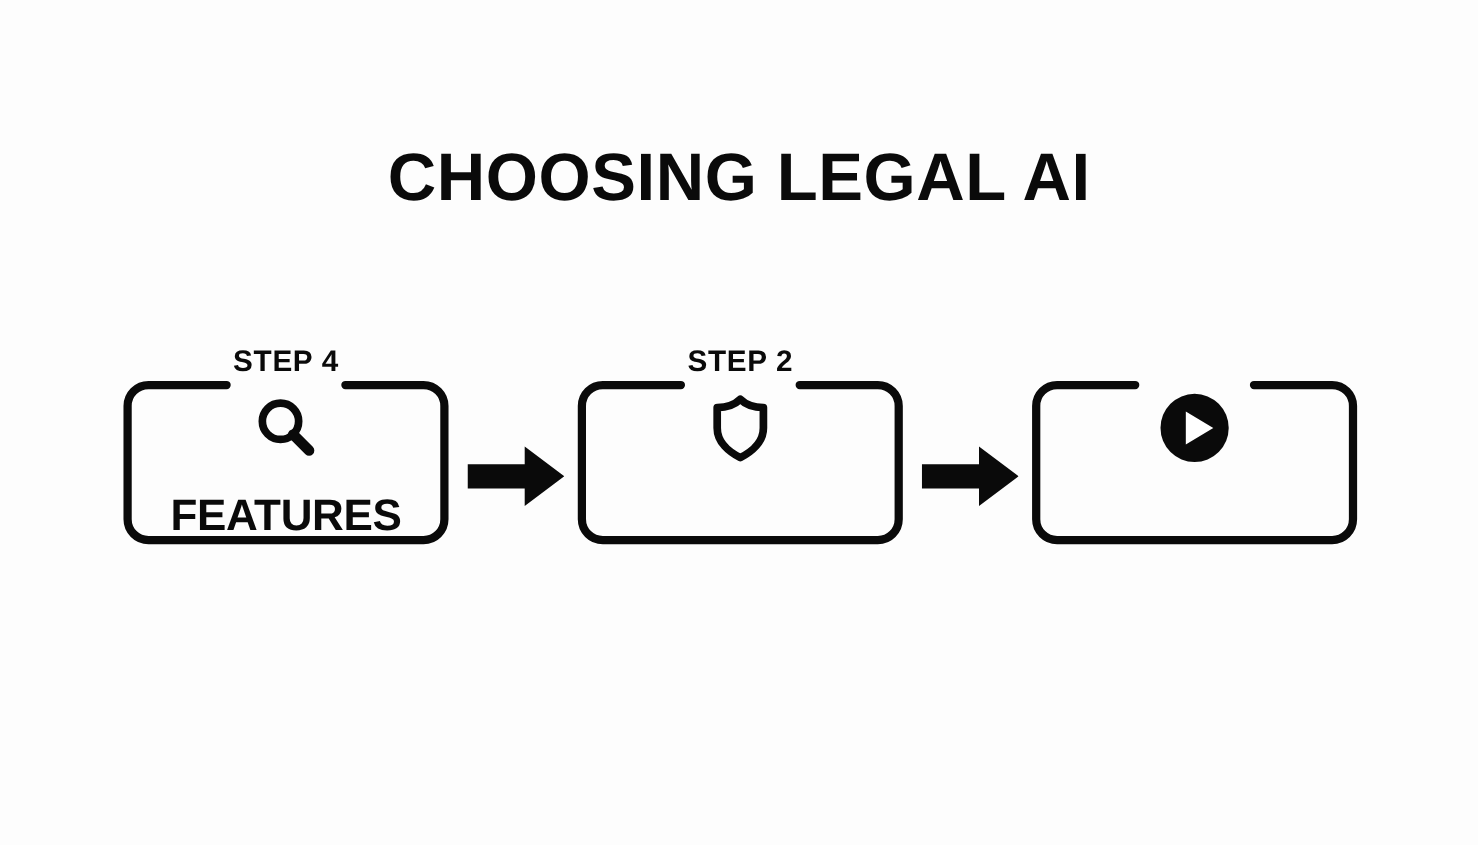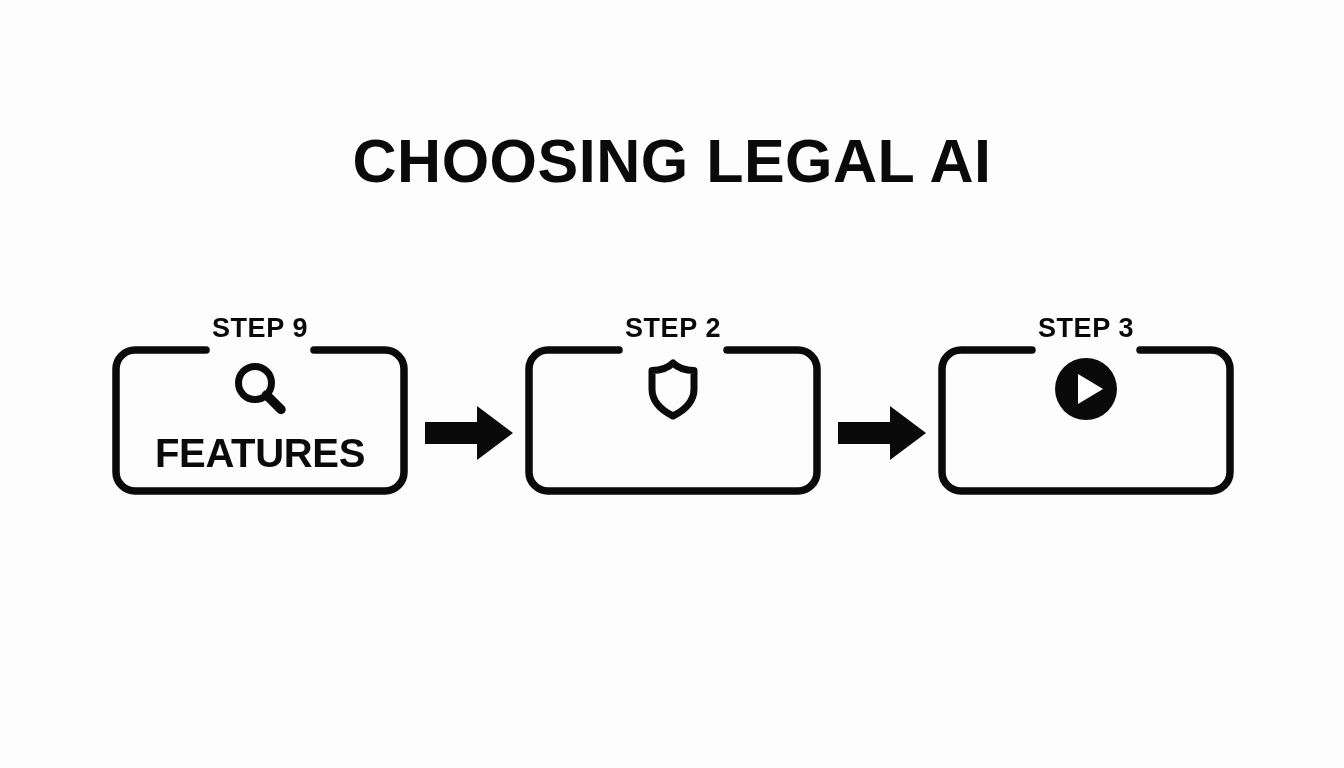--- a/index.html
+++ b/index.html
@@ -97,21 +97,21 @@
   }
   .card-icon {
     height: 64px;
     display: flex;
     align-items: center;
     justify-content: center;
   }
   .card-icon svg { display: block; }
 
   .card-label {
-    margin-top: 12px;
+    margin-top: 28px;
     font-size: 40px;
     font-weight: 700;
     letter-spacing: -0.3px;
     line-height: 1;
     color: #0a0a0a;
     white-space: nowrap;
   }
   .card-label.tight { letter-spacing: -1.2px; }
 
   
@@ -136,21 +136,21 @@
 
     <div class="step-card c1">
       <div class="card-frame">
         <svg width="300" height="164" viewBox="0 0 300 164" aria-hidden="true">
 
           <path d="M 96 17 L 25 17 A 19 19 0 0 0 6 36 L 6 139 A 19 19 0 0 0 25 158
                    L 275 158 A 19 19 0 0 0 294 139 L 294 36 A 19 19 0 0 0 275 17 L 204 17" fill="none" stroke="#0a0a0a" stroke-width="7.5" stroke-linecap="round"></path>
         </svg>
       </div>
 
-      <div class="step-tag">STEP 9</div>
+      <div class="step-tag">STEP 4</div>
 
       <div class="card-body">
         <div class="card-icon">
           <svg width="62" height="62" viewBox="0 0 62 62" aria-hidden="true">
             <circle cx="26" cy="25" r="16.5" fill="none" stroke="#0a0a0a" stroke-width="7"></circle>
             <line x1="37.5" y1="37" x2="52" y2="51.5" stroke="#0a0a0a" stroke-width="9.5" stroke-linecap="round"></line>
           </svg>
         </div>
         <div class="card-label">FEATURES</div>
       </div>
@@ -194,21 +194,20 @@
     </div>
 
     <div class="step-card c3">
       <div class="card-frame">
         <svg width="300" height="164" viewBox="0 0 300 164" aria-hidden="true">
           <path d="M 96 17 L 25 17 A 19 19 0 0 0 6 36 L 6 139 A 19 19 0 0 0 25 158
                    L 275 158 A 19 19 0 0 0 294 139 L 294 36 A 19 19 0 0 0 275 17 L 204 17" fill="none" stroke="#0a0a0a" stroke-width="7.5" stroke-linecap="round"></path>
         </svg>
       </div>
 
-      <div class="step-tag">STEP 3</div>
 
       <div class="card-body">
         <div class="card-icon">
           <svg width="64" height="64" viewBox="0 0 64 64" aria-hidden="true">
             <circle cx="32" cy="32" r="31" fill="#0a0a0a"></circle>
             <path d="M 24 17 L 49 32 L 24 47 Z" fill="#ffffff"></path>
           </svg>
         </div>
       </div>
     </div>

